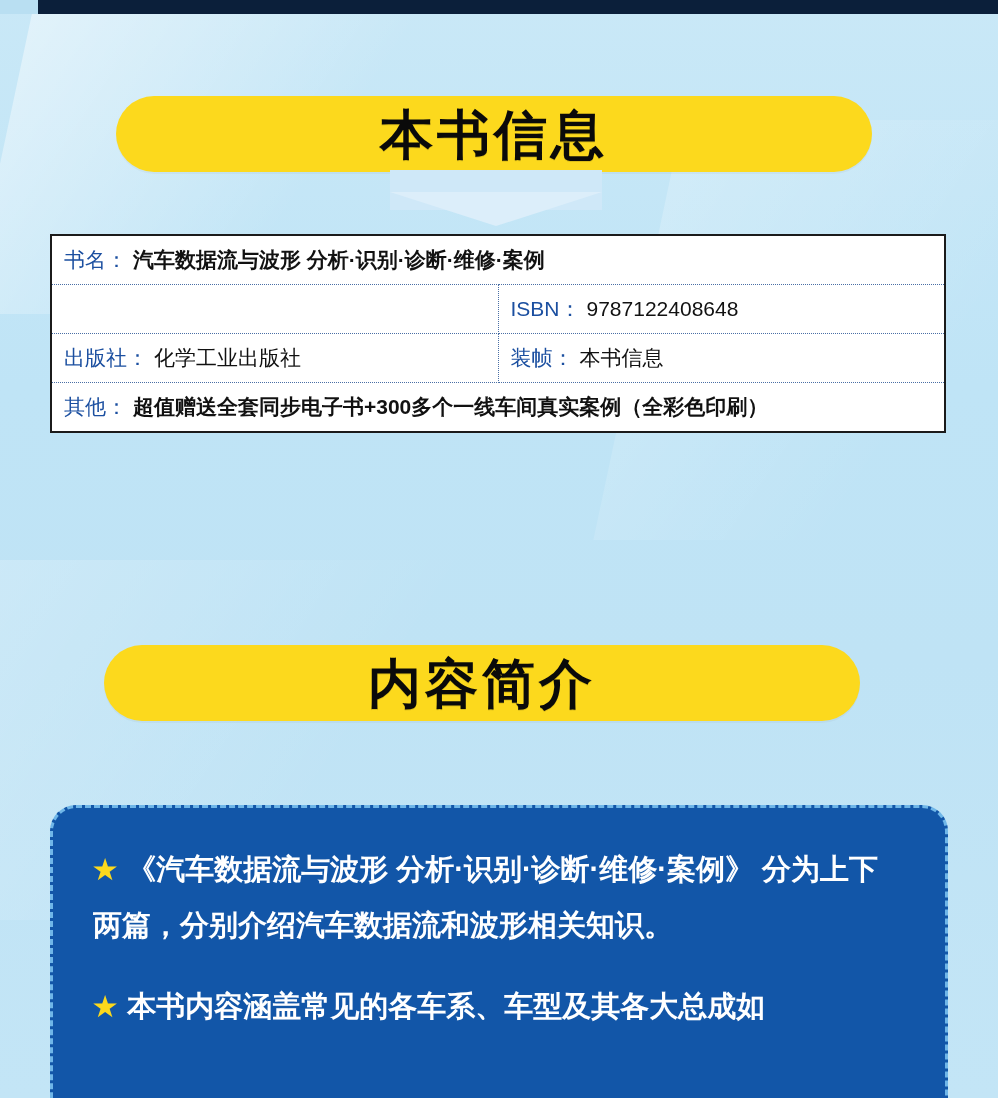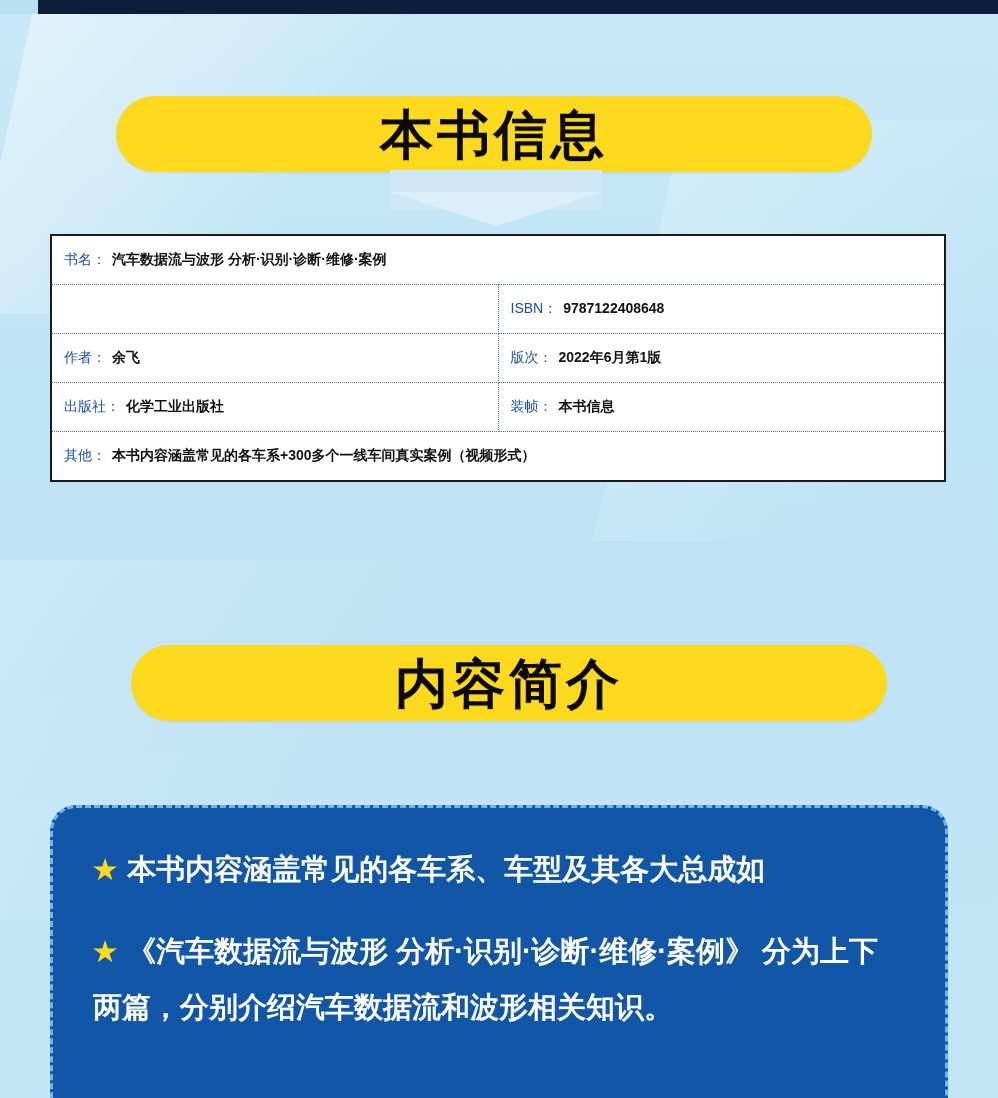--- a/index.html
+++ b/index.html
@@ -59,21 +59,21 @@
   .pill-text {
     font-family: "Liberation Sans", sans-serif;
     font-weight: bold;
     color: #0a0a0a;
     letter-spacing: 4px;
     font-size: 53px;
     line-height: 1;
     text-shadow: 0 1px 0 rgba(0,0,0,0.12);
   }
   #pill-book-info { left: 116px; top: 96px; width: 756px; height: 76px; }
-  #pill-content-intro { left: 131px; top: 645px; width: 756px; height: 76px; }
+  #pill-content-intro { left: 104px; top: 645px; width: 756px; height: 76px; }
 
   
   .ribbon {
     position: absolute;
     left: 390px;
     top: 170px;
     width: 212px;
     height: 56px;
   }
   .ribbon .band {
@@ -97,37 +97,37 @@
     top: 234px;
     width: 896px;
     border: 2px solid #1b1b1b;
     border-collapse: collapse;
     background: #ffffff;
     table-layout: fixed;
   }
   .info-table td {
     border: 1px dotted #4a6fa5;
     padding: 9px 10px 9px 12px;
-    font-size: 14px;
+    font-size: 21px;
     color: #111;
     height: 30px;
     vertical-align: middle;
     font-family: "Liberation Sans", sans-serif;
   }
   .info-table tr:first-child td { border-top: none; }
   .info-table td:first-child { border-left: none; }
   .info-table td:last-child { border-right: none; }
   .info-table tr:last-child td { border-bottom: none; }
   .lbl {
     color: #1b4fa0;
     font-weight: normal;
   }
   .val {
     color: #111;
-    font-weight: bold;
+    font-weight: normal;
   }
   .val-normal { color: #111; font-weight: bold; }
   .cell-inner { display: flex; align-items: baseline; gap: 6px; }
   .empty-cell { }
 
   
   .content-box {
     position: absolute;
     left: 50px;
     top: 805px;
@@ -189,61 +189,47 @@
         <td>
           <span class="cell-inner">
             <span class="lbl">ISBN：</span>
             <span class="val">9787122408648</span>
           </span>
         </td>
       </tr>
       <tr>
         <td>
           <span class="cell-inner">
-            <span class="lbl">作者：</span>
-            <span class="val">余飞</span>
-          </span>
-        </td>
-        <td>
-          <span class="cell-inner">
-            <span class="lbl">版次：</span>
-            <span class="val">2022年6月第1版</span>
-          </span>
-        </td>
-      </tr>
-      <tr>
-        <td>
-          <span class="cell-inner">
             <span class="lbl">出版社：</span>
             <span class="val">化学工业出版社</span>
           </span>
         </td>
         <td>
           <span class="cell-inner">
             <span class="lbl">装帧：</span>
             <span class="val">本书信息</span>
           </span>
         </td>
       </tr>
       <tr>
         <td colspan="2">
           <span class="cell-inner">
             <span class="lbl">其他：</span>
-            <span class="val-normal">本书内容涵盖常见的各车系+300多个一线车间真实案例（视频形式）</span>
+            <span class="val-normal">超值赠送全套同步电子书+300多个一线车间真实案例（全彩色印刷）</span>
           </span>
         </td>
       </tr>
     </tbody>
   </table>
 
   <div class="pill" id="pill-content-intro">
     <span class="pill-text">内容简介</span>
   </div>
 
   <div class="content-box">
+    <p class="para">
+      <span class="star">★</span><span>《汽车数据流与波形 分析·识别·诊断·维修·案例》 分为上下两篇，分别介绍汽车数据流和波形相关知识。</span>
+    </p>
     <p class="para">
       <span class="star">★</span><span>本书内容涵盖常见的各车系、车型及其各大总成如</span>
     </p>
-    <p class="para">
-      <span class="star">★</span><span>《汽车数据流与波形 分析·识别·诊断·维修·案例》 分为上下两篇，分别介绍汽车数据流和波形相关知识。</span>
-    </p>
   </div>
 </div>
 
 </body></html>

